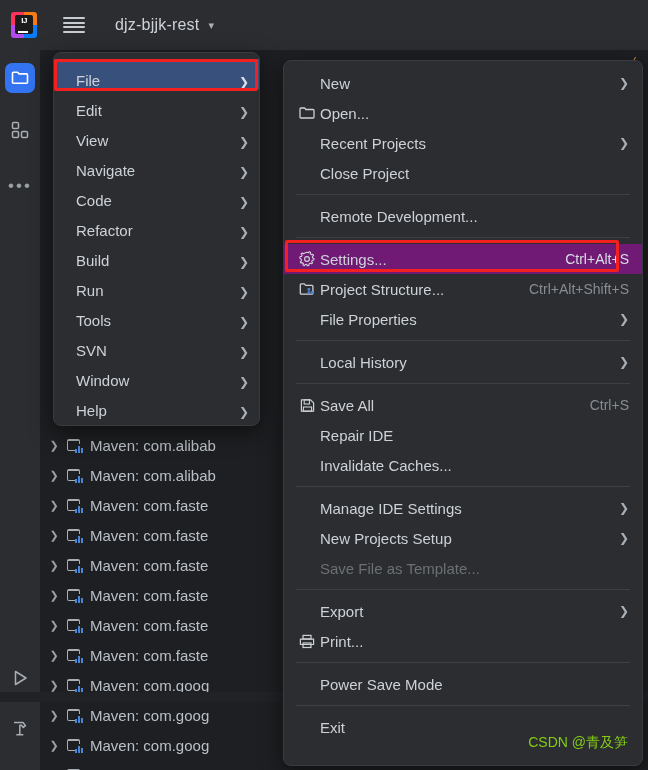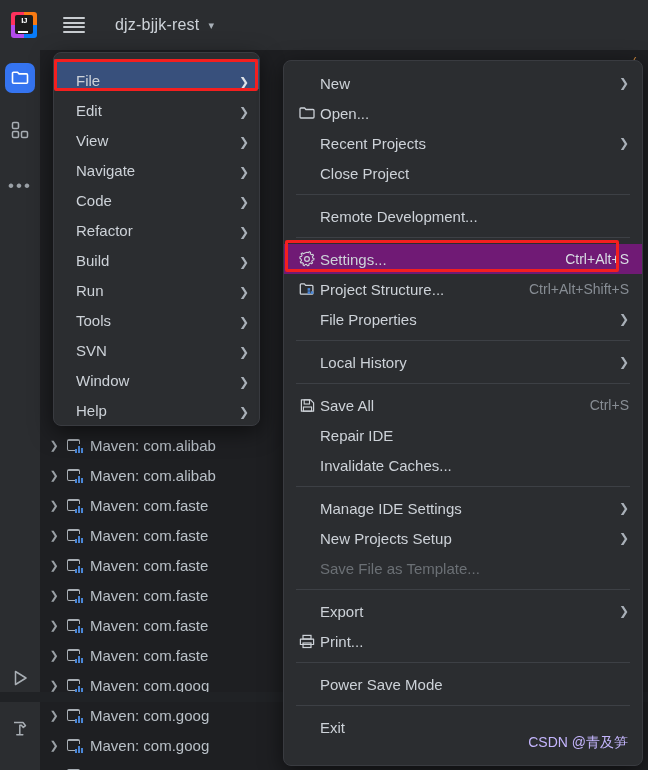--- a/index.html
+++ b/index.html
@@ -110,21 +110,21 @@
   .sm-label { white-space: nowrap; }
   .sm-right { margin-left: auto; color: #878d94; font-size: 14px; padding-left: 14px; }
   .sm-item.selected .sm-right { color: #d9dee4; }
   .sm-chev { margin-left: auto; color: #a9b0b8; font-size: 12px; }
   .sm-sep { height: 1px; background: #3d4045; margin: 6px 12px; }
 
   
   .redbox { position: absolute; border: 3px solid #f41f1f; border-radius: 2px; pointer-events: none; }
 
   .watermark {
-    position: absolute; right: 14px; bottom: 13px; color: #c4b5fd;
+    position: absolute; right: 14px; bottom: 13px; color: #84cc16;
     font-size: 14px; font-family: "Liberation Sans", sans-serif;
   }
 </style>
 </head>
 <body>
 
 <div id="root">
 
   <div class="titlebar">
     <div class="ij-logo">

